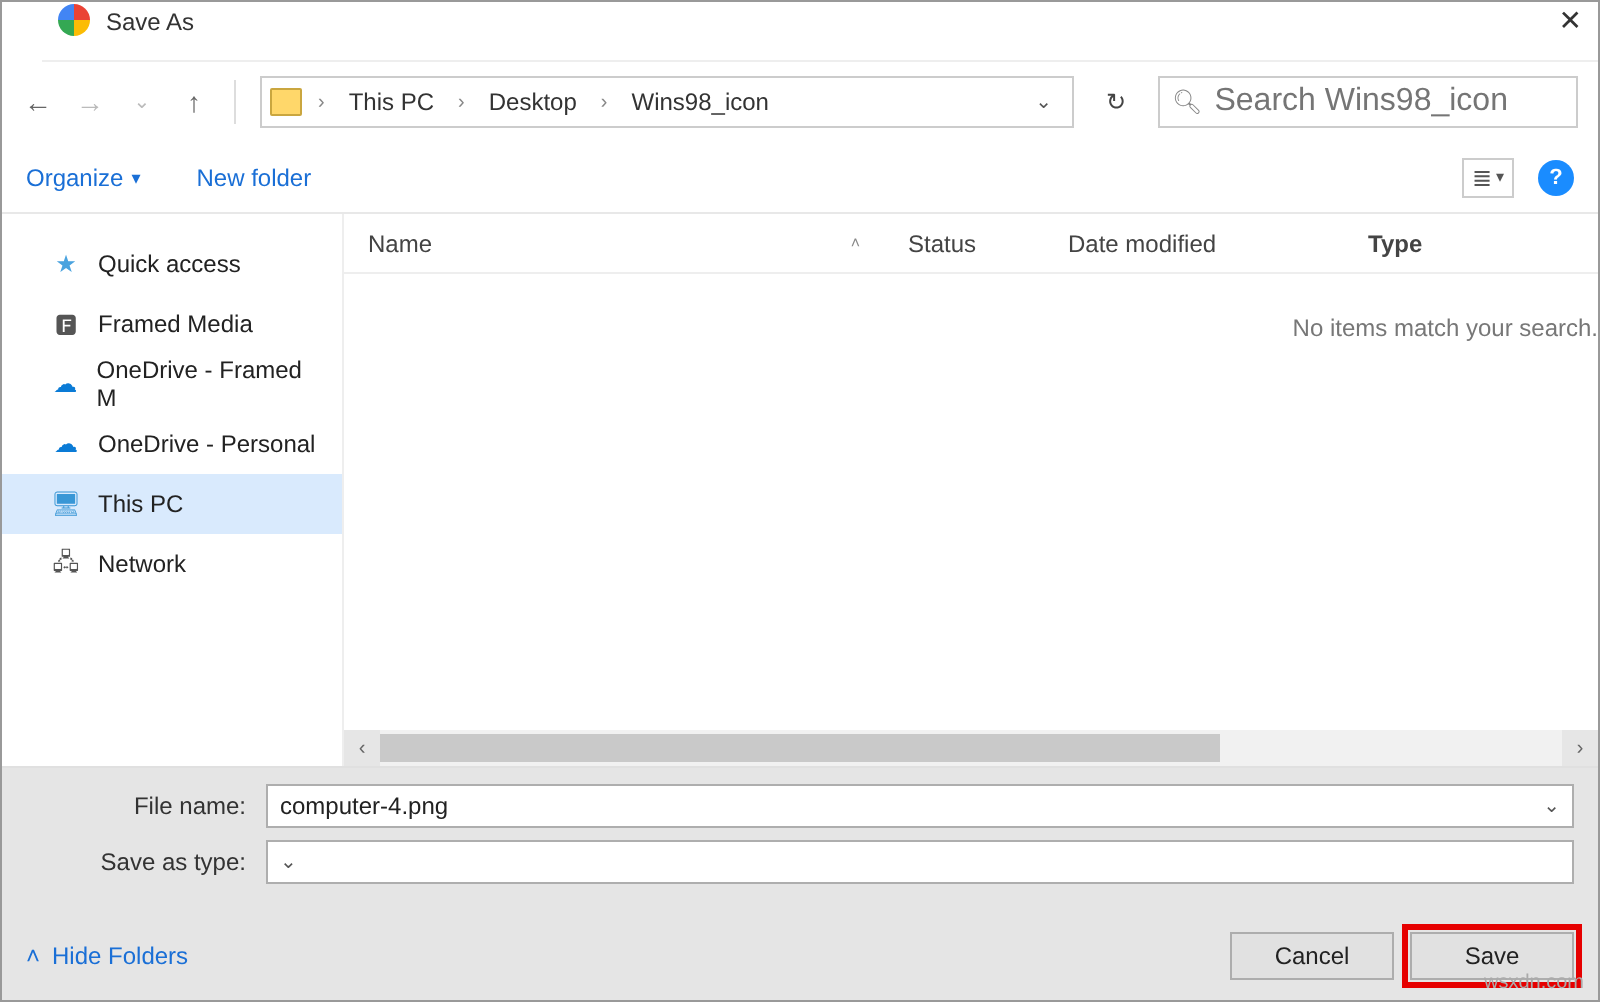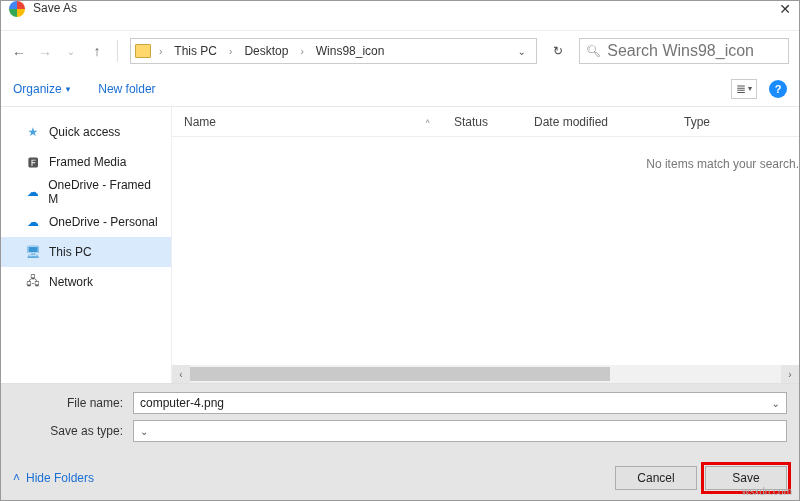--- a/index.html
+++ b/index.html
@@ -1,19 +1,19 @@
 <!DOCTYPE html>
 <html><head>
 <meta charset="utf-8">
 <style>
 * { box-sizing: border-box; margin: 0; padding: 0; font-family: "Segoe UI", Arial, sans-serif; font-size: 12px; }
 body { background: #fff; width: 800px; height: 501px; overflow: hidden; position: relative; }
 .window { width: 800px; height: 501px; border: 1px solid #999; display: flex; flex-direction: column; background: #fff; }
 
-.titlebar { height: 30px; display: flex; align-items: flex-start; padding: 0 8px; border-bottom: 1px solid #eee; }
+.titlebar { height: 30px; display: flex; align-items: flex-end; padding: 12px 8px; border-bottom: 1px solid #eee; margin-left: 20px; }
 .titlebar .app-icon { width: 16px; height: 16px; margin-right: 8px; border-radius: 50%; background: conic-gradient(#ea4335 0 90deg,#fbbc05 90deg 180deg,#34a853 180deg 270deg,#4285f4 270deg); }
 .titlebar .title { flex: 1; color: #333; }
 .titlebar .close { width: 40px; text-align: right; font-size: 14px; color: #333; cursor: pointer; }
 
 .navrow { height: 40px; display: flex; align-items: center; padding: 0 10px; gap: 6px; }
 .nav-arrows { display: flex; align-items: center; gap: 10px; color: #666; }
 .nav-arrows .disabled { color: #bbb; }
 .nav-ic { width: 16px; height: 16px; display: inline-flex; align-items: center; justify-content: center; font-size: 14px; }
 .nav-sep { width: 1px; height: 22px; background: #ddd; margin: 0 6px; }
 
@@ -47,21 +47,21 @@
 .ic-pc { color: #3997d6; }
 .ic-net { color: #555; }
 
 .main { flex: 1; display: flex; flex-direction: column; border-left: 1px solid #eee; }
 .colhead { height: 30px; display: flex; align-items: center; color: #444; border-bottom: 1px solid #eee; }
 .col { padding: 0 12px; }
 .col.name { flex: 0 0 270px; display: flex; align-items:center; gap:6px; }
 .sort-ind { font-size: 8px; color: #888; }
 .col.status { flex: 0 0 80px; }
 .col.date { flex: 0 0 150px; }
-.col.type { flex: 1; }
+.col.type { flex: 1; font-weight: bold; }
 .empty { flex: 1; color: #777; text-align: right; padding-top: 20px; }
 .hscroll { height: 18px; background: #f1f1f1; display: flex; align-items: center; }
 .hscroll .btn { width: 18px; height: 18px; background: #e6e6e6; color: #666; display:flex; align-items:center; justify-content:center; font-size:10px; }
 .hscroll .thumb { width: 420px; height: 14px; background: #c9c9c9; margin-left: 0; }
 .hscroll .track { flex:1; }
 
 .bottom { background: #e5e5e5; padding: 8px 12px 10px 12px; border-top: 1px solid #e0e0e0; }
 .field-row { display: flex; align-items: center; margin-bottom: 6px; }
 .field-row label { width: 120px; text-align: right; padding-right: 10px; color: #333; }
 .combo { flex: 1; height: 22px; border: 1px solid #aeaeae; background: #fff; display: flex; align-items: center; padding: 0 6px; position: relative; }

